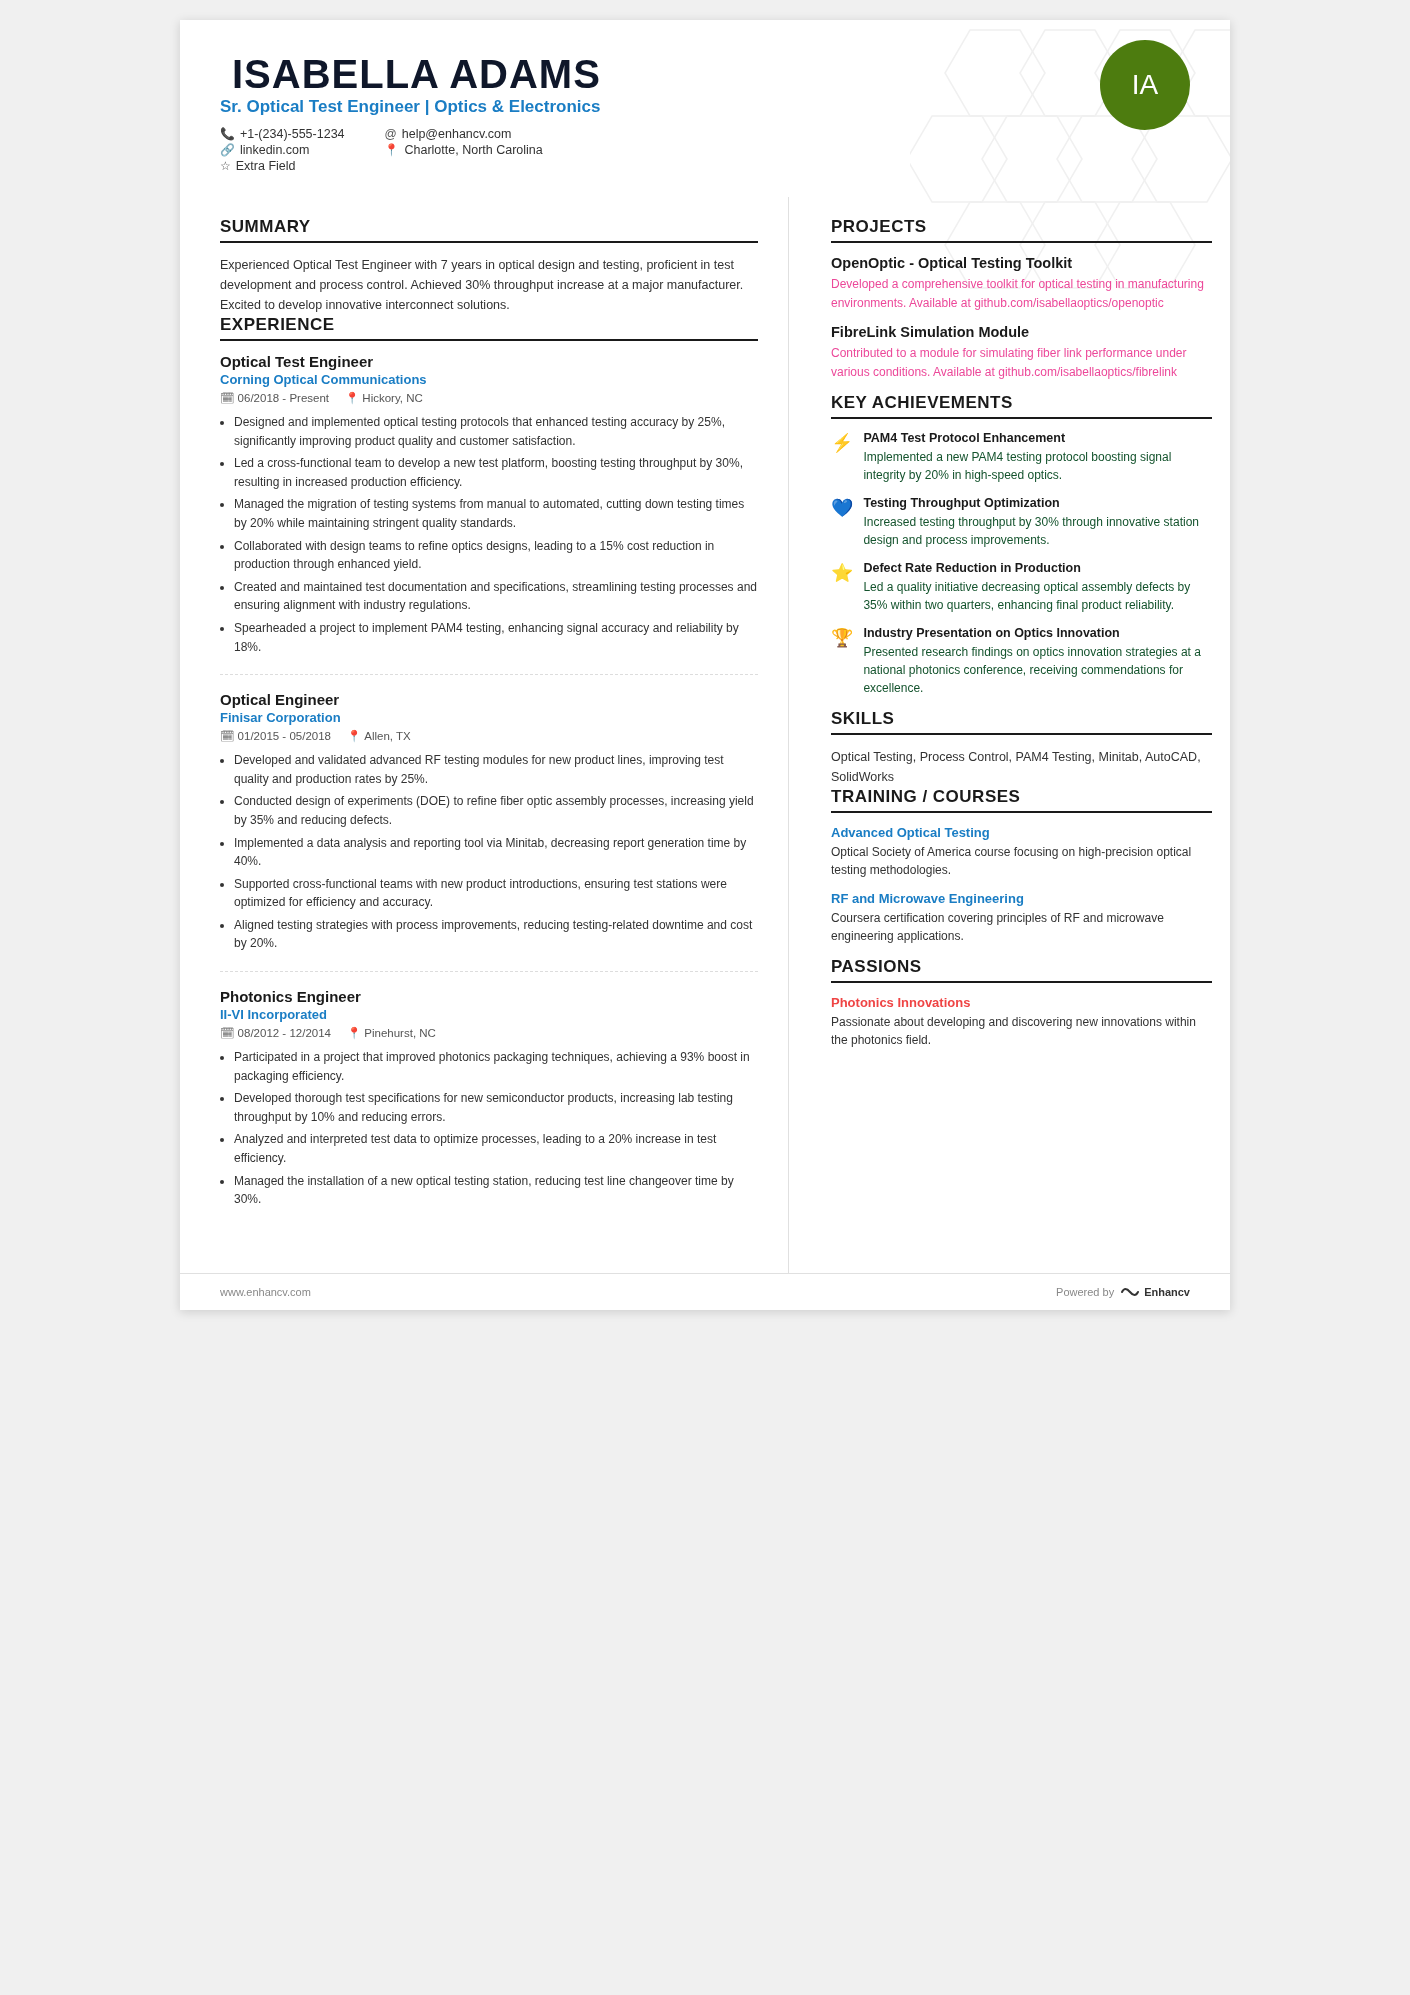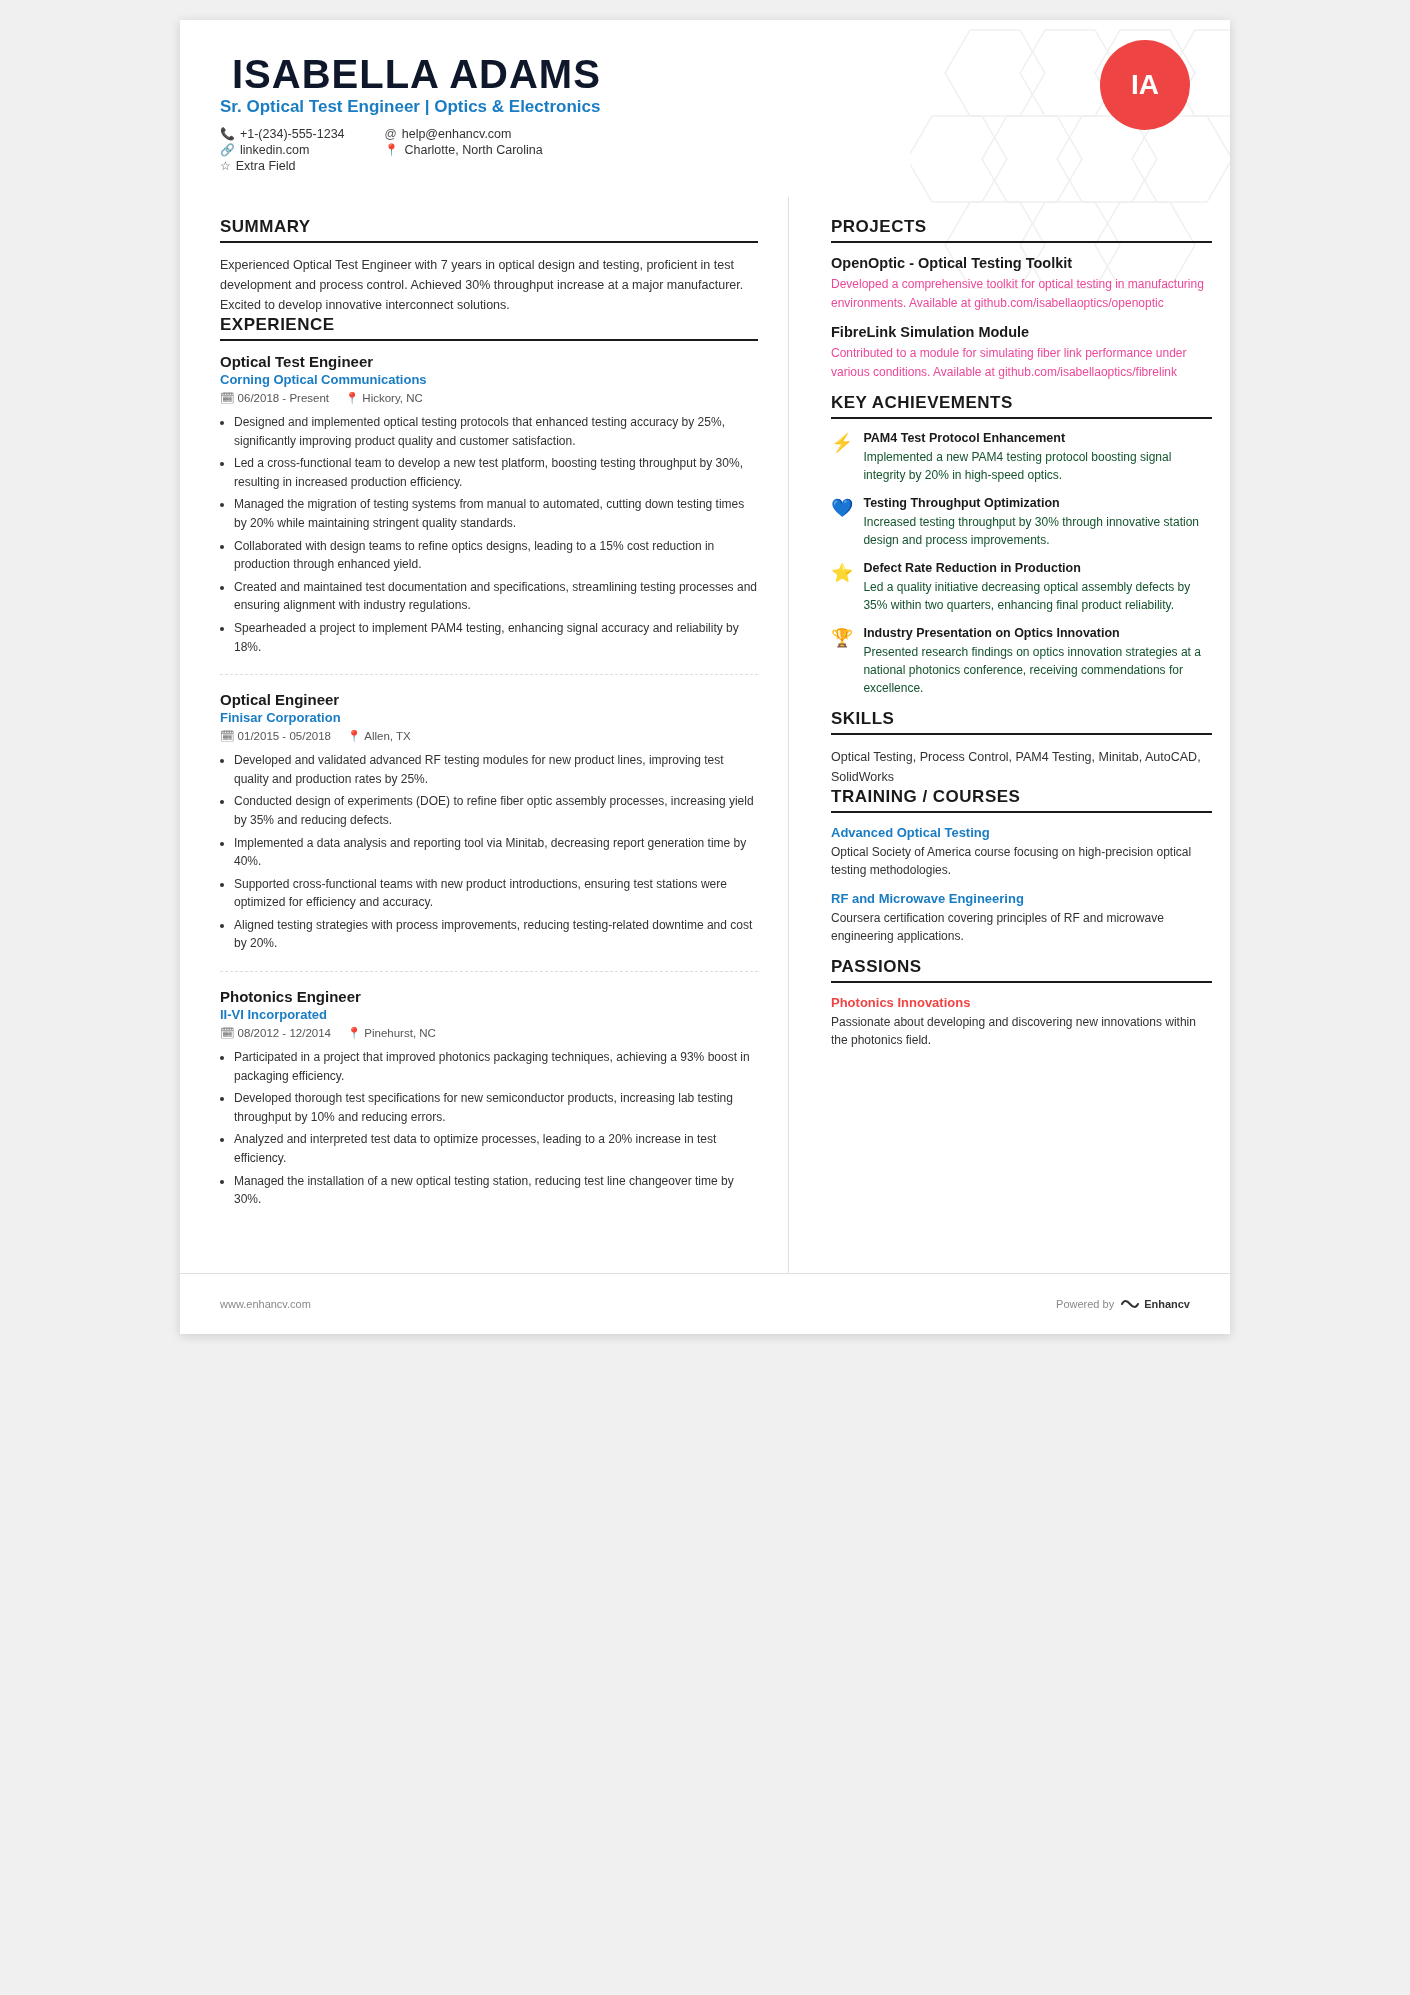--- a/index.html
+++ b/index.html
@@ -69,27 +69,27 @@
       font-size: 12px;
       color: #555;
     }
     .avatar-circle {
       position: absolute;
       top: 20px;
       right: 40px;
       width: 90px;
       height: 90px;
       border-radius: 50%;
-      background: #ef4444;
+      background: #4d7c0f;
       display: flex;
       align-items: center;
       justify-content: center;
       color: white;
       font-size: 28px;
-      font-weight: 700;
+      font-weight: 400;
       z-index: 2;
     }
     .main-content {
       display: flex;
       gap: 12px;
       position: relative;
       z-index: 1;
     }
     .left-column {
       flex: 0 0 58%;
@@ -222,21 +222,21 @@
       color: #ef4444;
       margin-bottom: 3px;
     }
     .passion-desc {
       font-size: 12px;
       color: #333;
       line-height: 1.5;
     }
     .footer {
       border-top: 1px solid #e0e0e0;
-      padding: 22px 40px;
+      padding: 10px 40px;
       display: flex;
       justify-content: space-between;
       align-items: center;
       font-size: 11px;
       color: #888;
     }
     .footer-brand {
       display: flex;
       align-items: center;
       gap: 6px;

